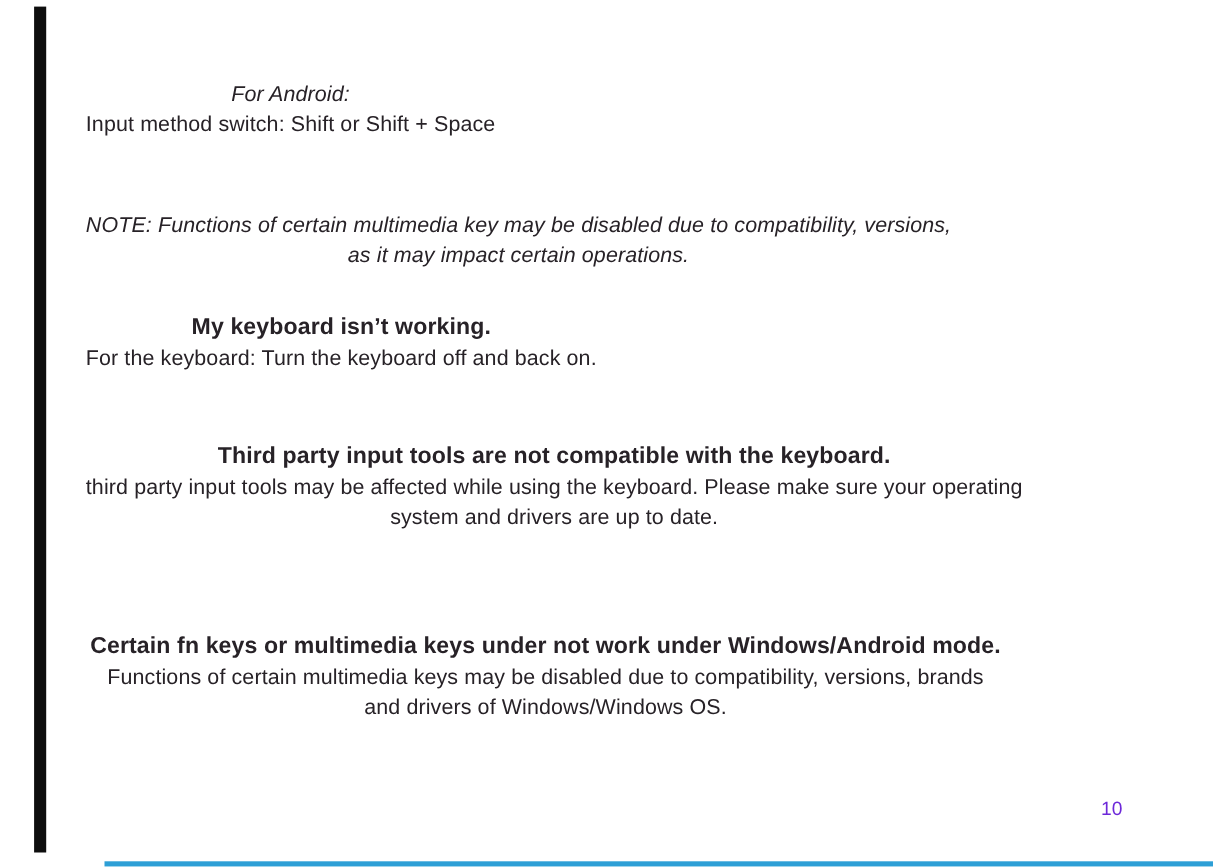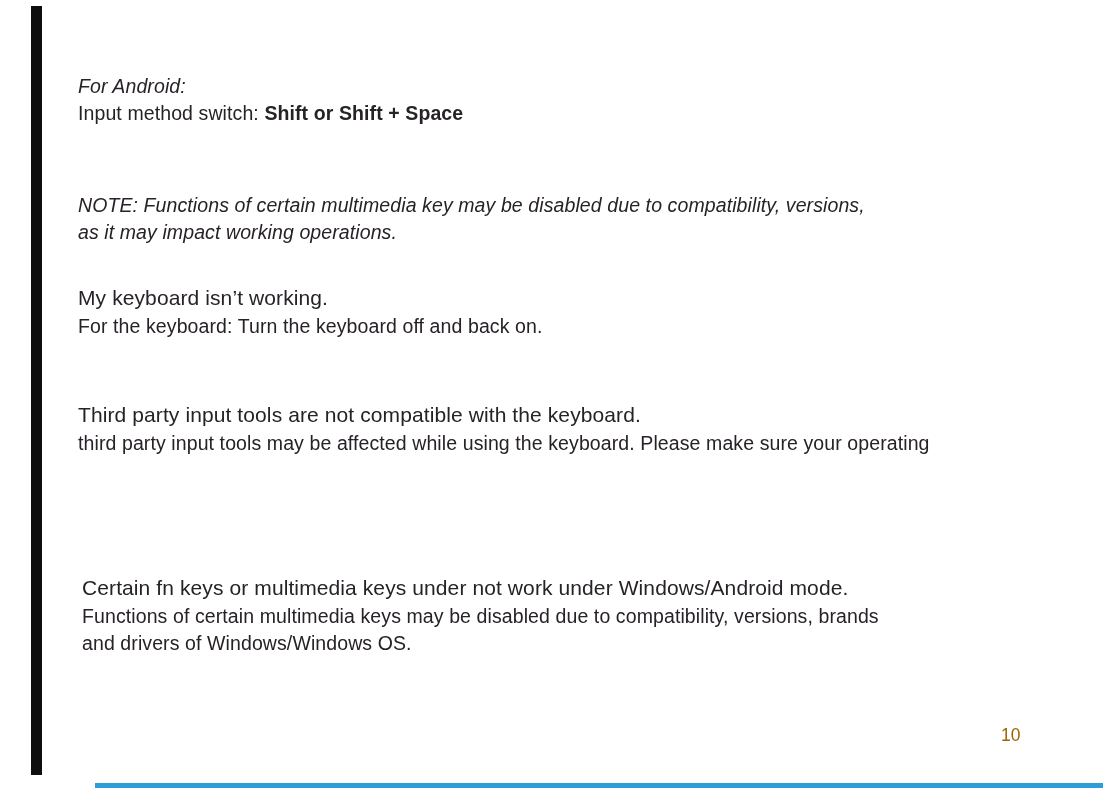--- a/index.html
+++ b/index.html
@@ -27,73 +27,75 @@
     position: absolute;
     left: 95px;
     top: 783px;
     width: 1008px;
     height: 5px;
   }
   .block {
     position: absolute;
     left: 78px;
     white-space: nowrap;
+    text-align: center;
   }
   .line {
     font-size: 19.5px;
     line-height: 26.5px;
     letter-spacing: 0.1px;
   }
   .italic .line, .line.italic {
     font-style: italic;
   }
   .keys {
-    font-weight: 700;
+    font-weight: 400;
   }
   .faq-heading {
     margin: 0 0 2px 0;
     font-size: 21px;
     line-height: 27px;
-    font-weight: 400;
+    font-weight: 700;
     letter-spacing: 0.1px;
   }
   .page-number {
     position: absolute;
     left: 1001px;
     top: 724px;
     font-size: 17.5px;
     line-height: 22px;
-    color: #a16207;
+    color: #6d28d9;
   }
 </style>
 </head>
 <body>
 
 <div class="page" style="color: rgb(39, 34, 39);">
 
   <div class="side-bar" style="background: rgb(14, 14, 14);"></div>
 
   <div class="block" style="top: 73px;">
     <div class="line italic">For Android:</div>
     <div class="line"><span>Input method switch: </span><span class="keys">Shift or Shift + Space</span></div>
   </div>
 
   <div class="block italic" style="top: 152px; margin-top: 40px;">
     <div class="line">NOTE: Functions of certain multimedia key may be disabled due to compatibility, versions,</div>
-    <div class="line">as it may impact working operations.</div>
+    <div class="line">as it may impact certain operations.</div>
   </div>
 
   <div class="block" style="top: 284px;">
     <div class="faq-heading">My keyboard isn’t working.</div>
     <div class="line">For the keyboard: Turn the keyboard off and back on.</div>
   </div>
 
   <div class="block" style="top: 401px;">
     <div class="faq-heading">Third party input tools are not compatible with the keyboard.</div>
     <div class="line">third party input tools may be affected while using the keyboard. Please make sure your operating</div>
+    <div class="line">system and drivers are up to date.</div>
   </div>
 
   <div class="block" style="top: 574px; left: 82px;">
     <div class="faq-heading">Certain fn keys or multimedia keys under not work under Windows/Android mode.</div>
     <div class="line">Functions of certain multimedia keys may be disabled due to compatibility, versions, brands</div>
     <div class="line">and drivers of Windows/Windows OS.</div>
   </div>
 
   <div class="page-number">10</div>
 

